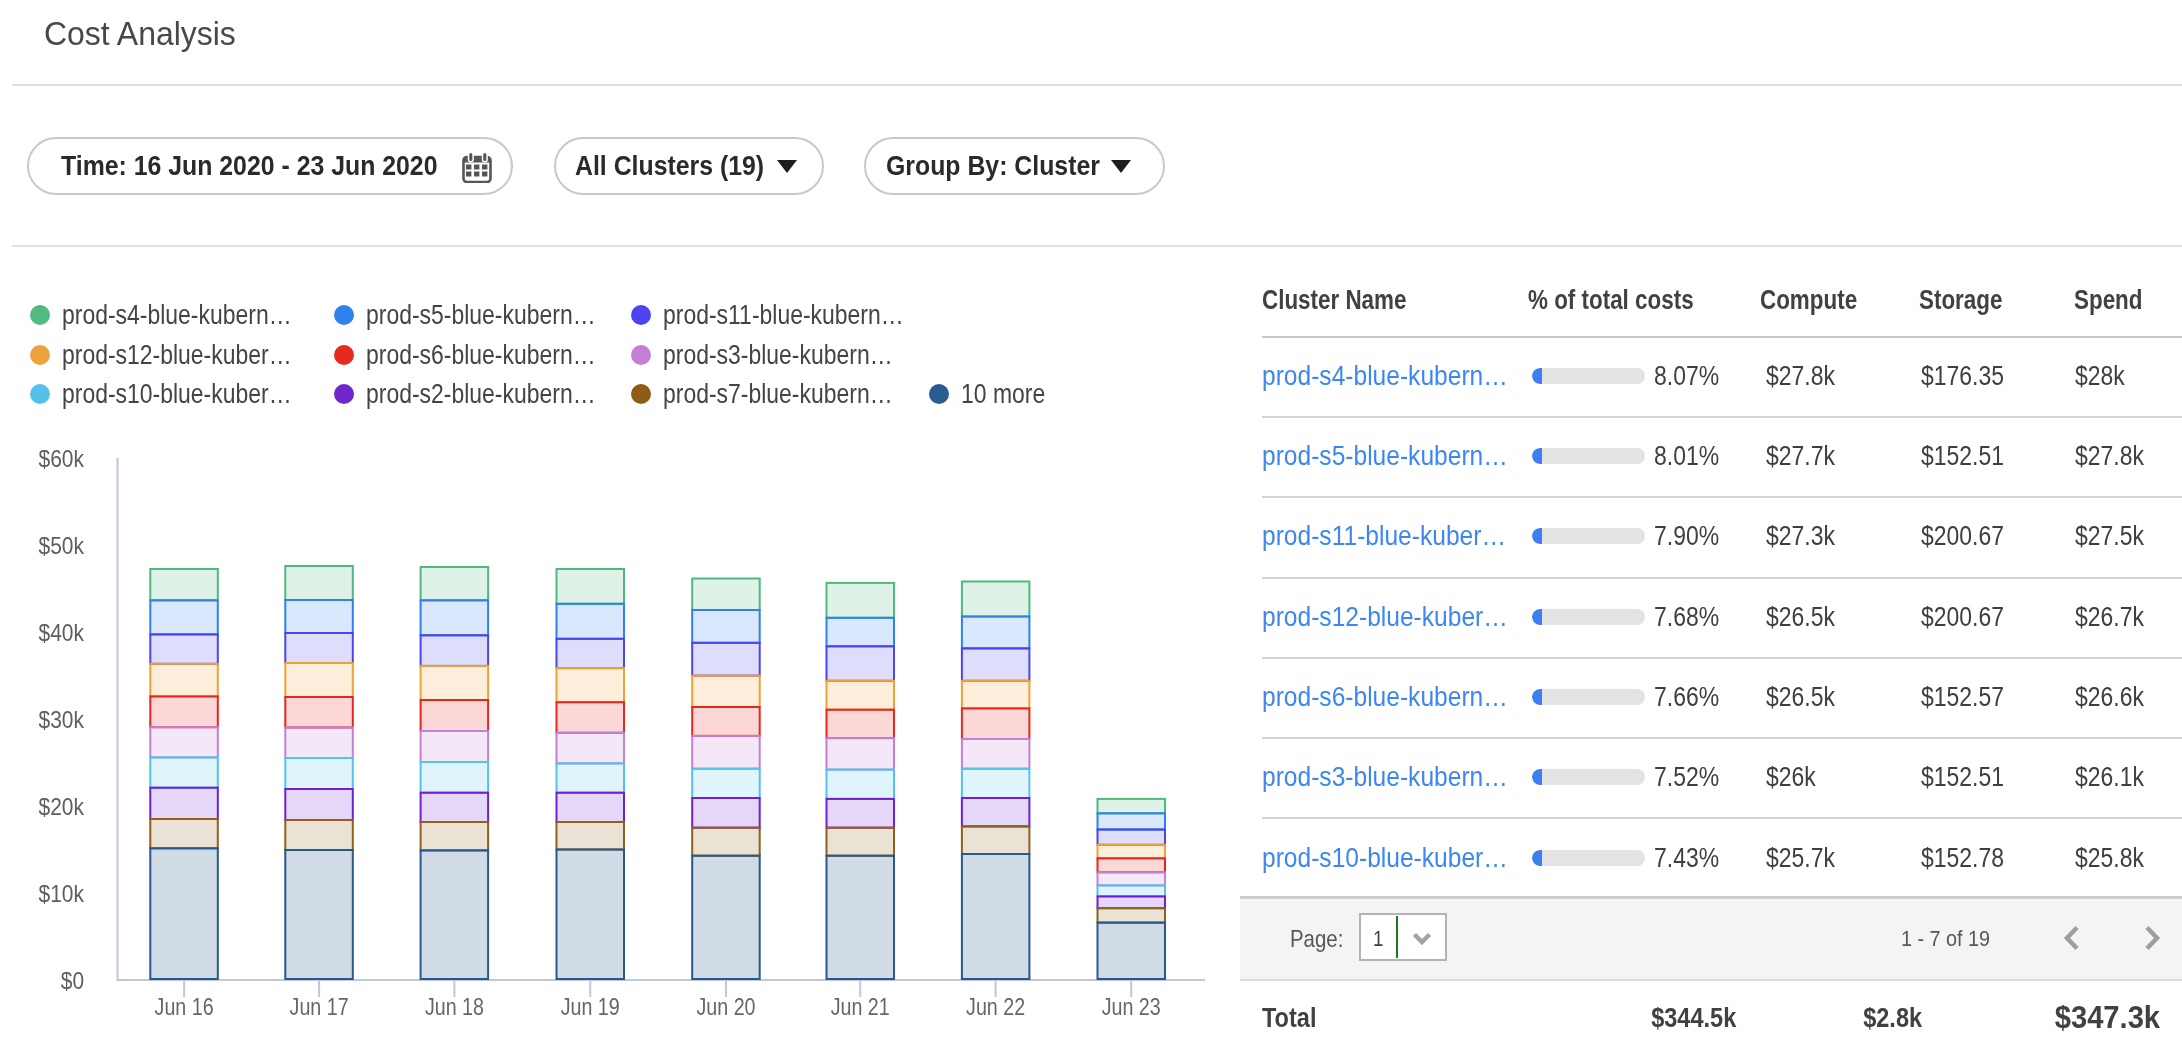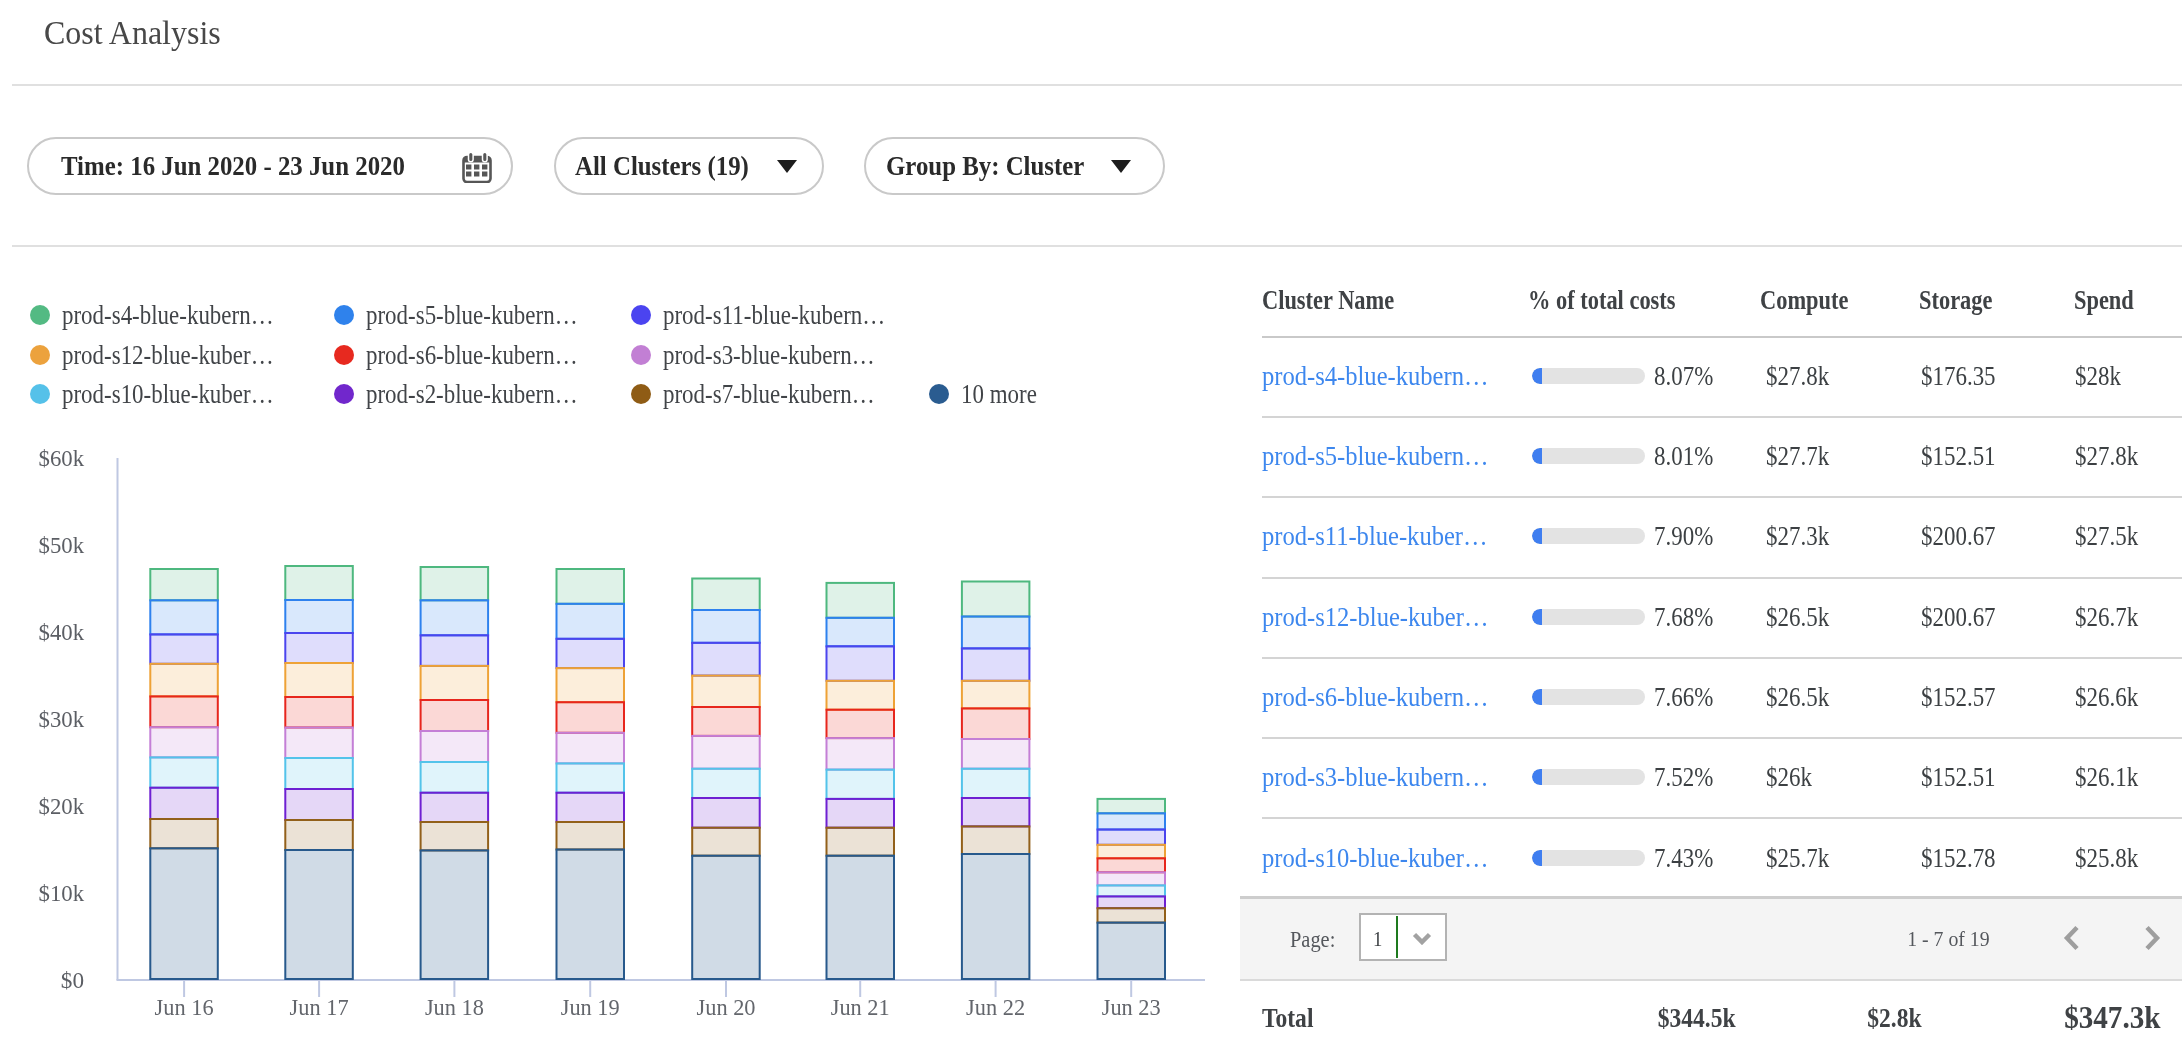--- a/index.html
+++ b/index.html
@@ -1,16 +1,16 @@
 <!DOCTYPE html>
 <html><head><meta charset="utf-8">
 <style>
 html,body{margin:0;padding:0;background:#fff}
 .page{position:relative;width:2182px;height:1052px;overflow:hidden;background:#fff;
-  font-family:Liberation Serif, serif;}
+  font-family:Liberation Sans, sans-serif;}
 .abs{position:absolute}
 .title{position:absolute;left:44px;top:14px;font-size:34px;font-weight:400;color:#484848;transform:scaleX(.94);transform-origin:0 0}
 .hr{position:absolute;left:12px;width:2170px;height:0;border-top:2px solid #e0e0e0}
 .pill{position:absolute;top:137px;height:58px;border:2px solid #c9c9c9;border-radius:31px;box-sizing:border-box;background:#fff}
 .pilltext{position:absolute;top:166px;transform:translateY(-50%) scaleX(.92);transform-origin:0 50%;font-size:27px;font-weight:700;color:#2a2a2a;white-space:nowrap}
 .tri{position:absolute;top:160px;width:0;height:0;border-left:10.5px solid transparent;border-right:10.5px solid transparent;border-top:13px solid #1d1d1d}
 .dot{position:absolute;width:20px;height:20px;border-radius:50%}
 .leglab{position:absolute;transform:translateY(-50%) scaleX(.85);transform-origin:0 50%;font-size:27px;color:#414448;white-space:nowrap}
 .th{position:absolute;top:300px;transform:translateY(-50%) scaleX(.83);transform-origin:0 50%;font-size:27px;font-weight:700;color:#3f4245;white-space:nowrap}
 .rowline{position:absolute;left:1262px;width:920px;border-top:2px solid #d4d4d4}

